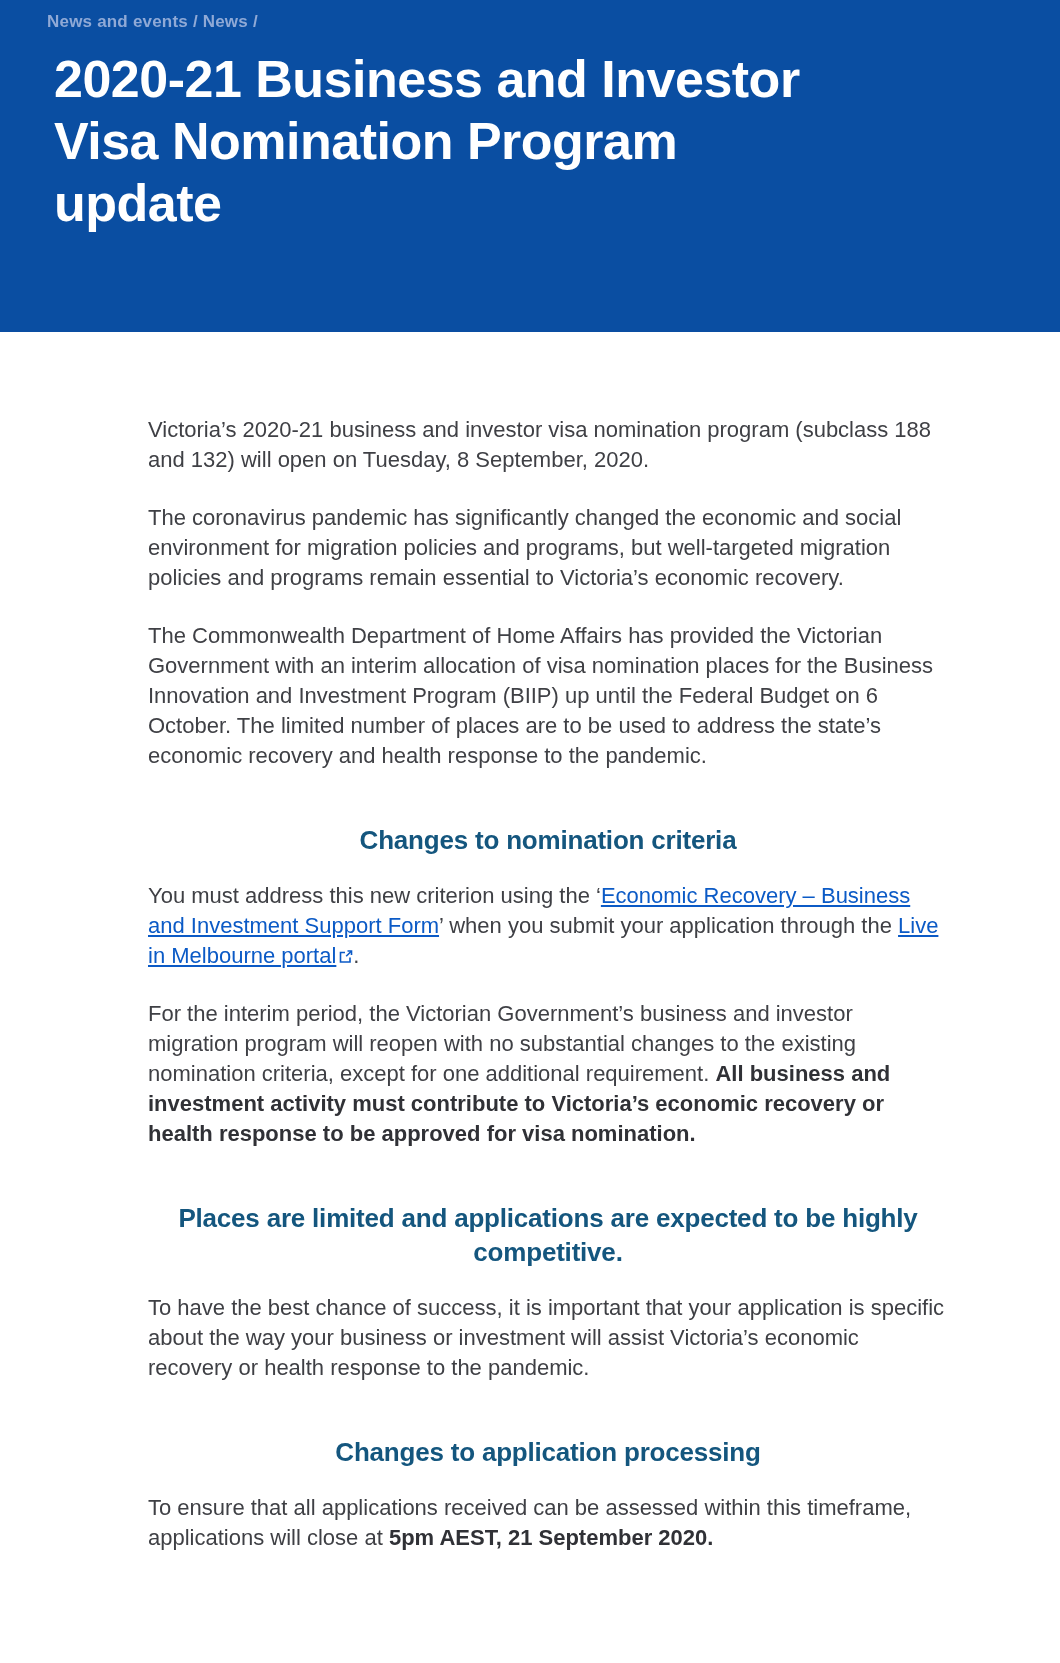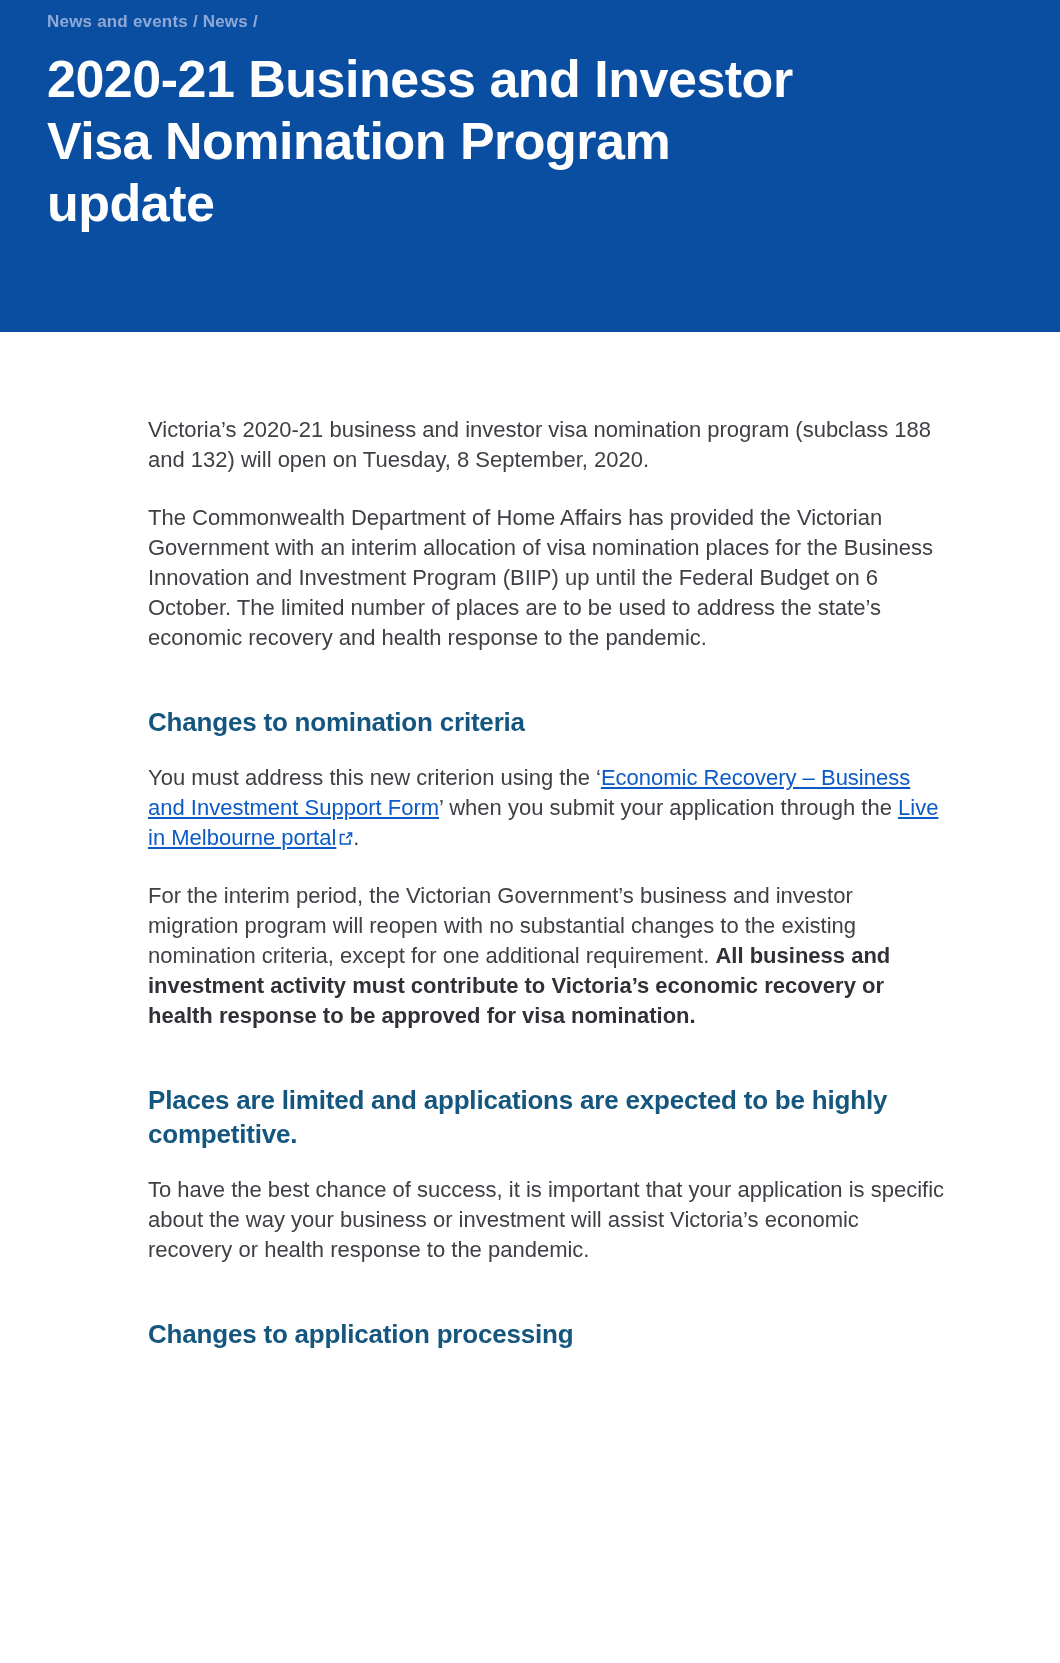--- a/index.html
+++ b/index.html
@@ -30,20 +30,21 @@
   }
   .breadcrumb .sep { color: #8fa9d6; }
   .hero h1 {
     margin-top: 16px;
     max-width: 750px;
     color: #ffffff;
     font-size: 52px;
     line-height: 62px;
     font-weight: 700;
     letter-spacing: -0.5px;
+    margin-left: 7px;
   }
 
   
   .content {
     padding: 72px 0 84px 148px;
     width: 960px;
   }
   .content p {
     width: 800px;
     font-size: 22px;
@@ -56,20 +57,21 @@
     color: #303136;
   }
   .content h2 {
     width: 800px;
     font-size: 26px;
     line-height: 34px;
     font-weight: 700;
     color: #14567e;
     margin: 52px 0 24px 0;
     letter-spacing: -0.2px;
+    text-align: center;
   }
   .content a.text-link {
     color: #0b5ac6;
     text-decoration: underline;
     cursor: pointer;
   }
   .ext-icon {
     display: inline-block;
     width: 14px;
     height: 14px;
@@ -84,20 +86,21 @@
 
   <header class="hero">
     <nav class="breadcrumb"><a>News and events</a><span class="sep"> / </span><a>News</a><span class="sep"> /</span></nav>
     <h1>2020-21 Business and Investor Visa Nomination Program update</h1>
   </header>
 
   <main class="content">
 
     <p>Victoria’s 2020-21 business and investor visa nomination program (subclass 188 and 132) will open on Tuesday, 8 September, 2020.</p>
 
+    <p>The coronavirus pandemic has significantly changed the economic and social environment for migration policies and programs, but well-targeted migration policies and programs remain essential to Victoria’s economic recovery.</p>
 
     <p>The Commonwealth Department of Home Affairs has provided the Victorian Government with an interim allocation of visa nomination places for the Business Innovation and Investment Program (BIIP) up until the Federal Budget on 6 October.  The limited number of places are to be used to address the state’s economic recovery and health response to the pandemic.</p>
 
 
     <h2>Changes to nomination criteria</h2>
 
     <p><span>You must address this new criterion using the ‘</span><a class="text-link">Economic Recovery – Business and Investment Support Form</a><span>’ when you submit your application through the </span><a class="text-link"><span>Live in Melbourne portal</span><svg class="ext-icon" viewBox="0 0 14 14">
             <path d="M11 7.5 V12 H1.5 V2.5 H6" fill="none" stroke="#0b5ac6" stroke-width="1.6"></path>
             <path d="M7.2 6.3 L12.3 1.2" fill="none" stroke="#0b5ac6" stroke-width="1.6"></path>
             <path d="M8.5 1 H12.5 V5" fill="none" stroke="#0b5ac6" stroke-width="1.6"></path>
@@ -105,15 +108,16 @@
 
     <p><span>For the interim period, the Victorian Government’s business and investor migration program will reopen with no substantial changes to the existing nomination criteria, except for one additional requirement. </span><strong>All business and investment activity must contribute to Victoria’s economic recovery or health response to be approved for visa nomination.</strong></p>
 
     <h2>Places are limited and applications are expected to be highly competitive.</h2>
 
     <p>To have the best chance of success, it is important that your application is specific about the way your business or investment will assist Victoria’s economic recovery or health response to the pandemic.</p>
 
     <h2>Changes to application processing</h2>
 
 
+    <p><span>To ensure that all applications received can be assessed within this timeframe, applications will close at </span><strong>5pm AEST, 21 September 2020.</strong></p>
 
   </main>
 </div>
 
 </body></html>

